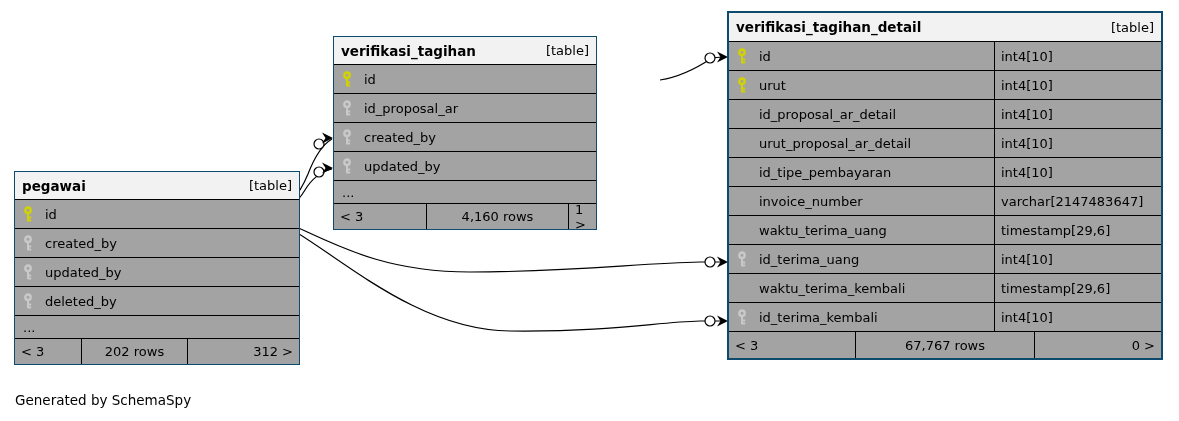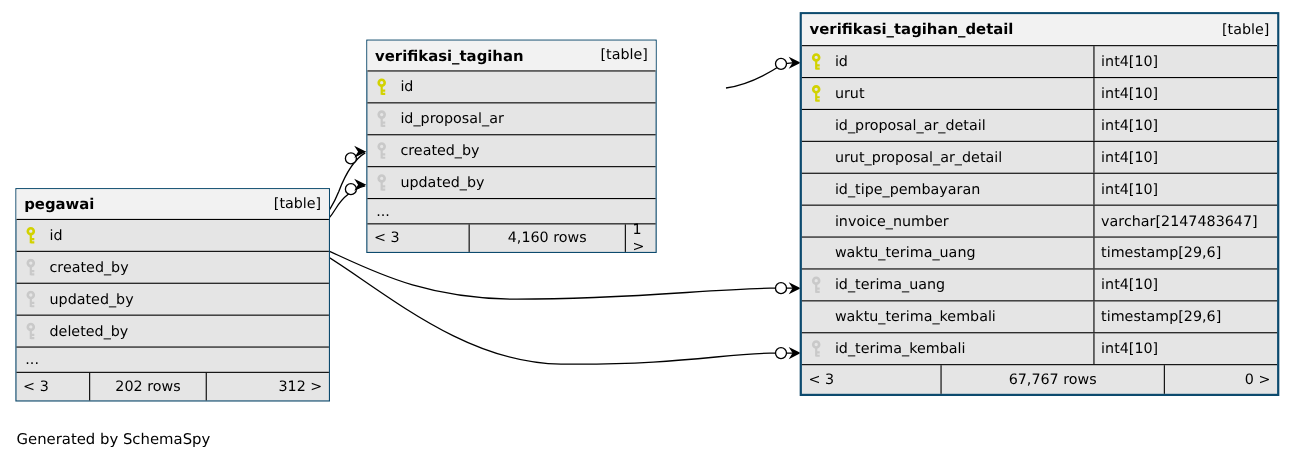--- a/index.html
+++ b/index.html
@@ -6,21 +6,21 @@
   body{font-family:"DejaVu Sans","Liberation Sans",sans-serif;color:#000;}
   .canvas{position:relative;width:1179px;height:421px;background:#fff;overflow:hidden;}
 
   
   .wires{position:absolute;left:0;top:0;width:1179px;height:421px;z-index:0;pointer-events:none;}
   .wires path.rel{fill:none;stroke:#000;stroke-width:1.2px;}
   .wires circle.card{fill:#fff;stroke:#000;stroke-width:1.2px;}
   .wires polygon.arrow{fill:#000;stroke:none;}
 
   
-  .dbtable{position:absolute;z-index:1;background:#e5e5e5;border:1px solid #0c4a6e;box-sizing:border-box;font-size:13px;}
+  .dbtable{position:absolute;z-index:1;background:#a3a3a3;border:1px solid #0c4a6e;box-sizing:border-box;font-size:13px;}
   .dbtable.focus{border-width:2px;}
   .thead{display:flex;align-items:center;justify-content:space-between;height:28px;
          background:var(--header-bg,#f2f2f2);border-bottom:1px solid #000;padding:0 7px;box-sizing:border-box;}
   .tname{font-weight:bold;font-size:13.5px;}
   .ttag{font-size:13px;}
   .trow{display:flex;align-items:center;height:29px;border-bottom:1px solid #000;box-sizing:border-box;}
   .keyslot{width:18px;display:flex;justify-content:flex-start;padding-left:8px;flex:0 0 auto;}
   .keyslot svg{display:block;}
   .key-pk{color:var(--pk,#d2d200);}
   .key-fk{color:var(--fk,#c9c9c9);}
@@ -44,21 +44,21 @@
   .tbl-vt{left:333px;top:36px;width:264px;}
   .tbl-vt .fcell.left{width:92px;}
   .tbl-vt .fcell.mid{width:143px;}
   .tbl-vt .fcell.right{flex:1;}
 
   .tbl-vtd{left:727px;top:11px;width:436px;}
   .tbl-vtd .thead{height:29px;}
   .tbl-vtd .namecell{width:265px;}
   .tbl-vtd .tfoot{height:26px;}
   .tbl-vtd .fcell.left{width:126px;}
-  .tbl-vtd .fcell.mid{width:204px;text-align:center;}
+  .tbl-vtd .fcell.mid{width:180px;text-align:center;}
   .tbl-vtd .fcell.right{flex:1;}
 
   .caption{position:absolute;left:15px;top:392px;font-size:13.5px;z-index:1;}
 </style>
 </head>
 <body>
 
 <div class="canvas">
 
   <svg class="wires" viewBox="0 0 1179 421">

